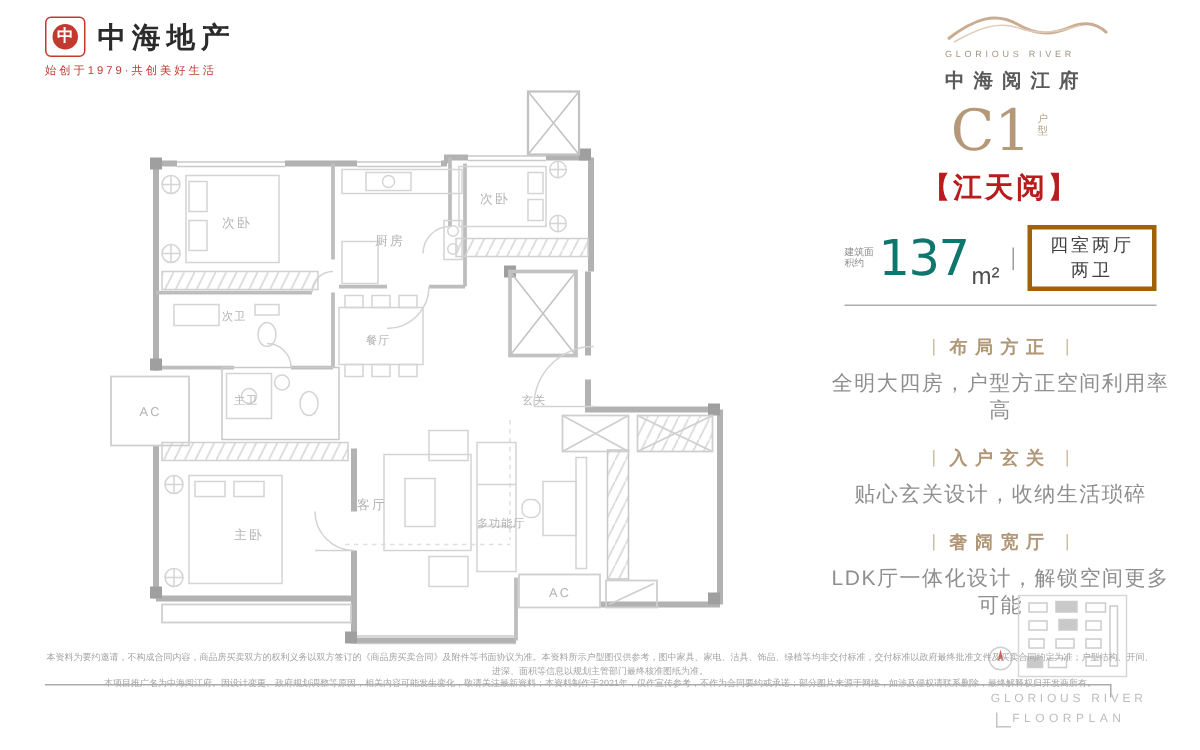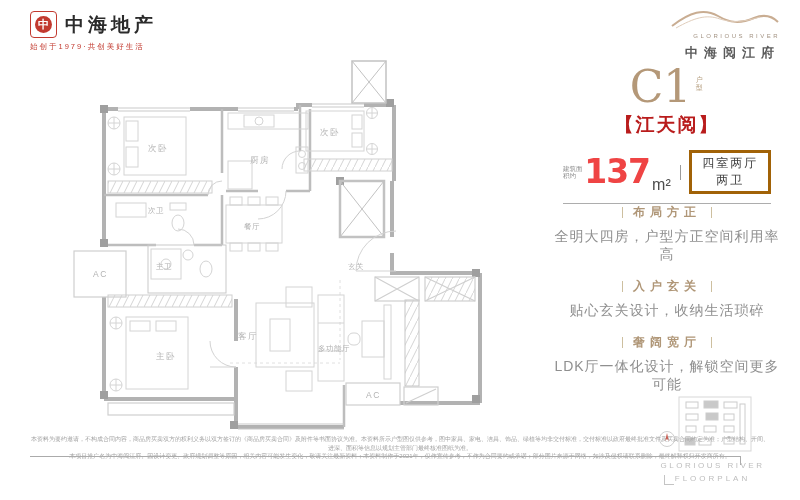--- a/index.html
+++ b/index.html
@@ -11,40 +11,40 @@
   .brand{left:30px;top:11px;}
   .brand-row{display:flex;align-items:center;}
   .seal{width:25px;height:25px;border:1px solid #c23a2f;border-radius:4px;
         display:flex;align-items:center;justify-content:center;}
   .seal-inner{width:17px;height:17px;border-radius:50%;background:#c23a2f;color:#fff;
         font-size:11px;line-height:17px;text-align:center;font-weight:bold;}
   .brand-name{margin-left:8px;font-size:19px;font-weight:bold;color:#2b2b2b;letter-spacing:4px;}
   .brand-tagline{margin-top:4px;font-size:7.5px;color:#c23a2f;letter-spacing:2px;}
 
   
-  .project{left:630px;top:6px;width:150px;text-align:right;}
+  .project{left:630px;top:6px;width:150px;text-align:left;}
   .proj-en{font-size:6px;color:#a39383;letter-spacing:2.5px;margin-top:-3px;}
   .proj-cn{font-size:13px;font-weight:bold;color:#5a5a5a;letter-spacing:6px;margin-top:5px;}
 
   
   .panel{left:552px;top:64px;width:230px;text-align:center;}
-  .c1{font-family:"DejaVu Serif",serif;font-size:44px;color:#b49878;line-height:46px;}
+  .c1{font-family:"DejaVu Serif",serif;font-size:38px;color:#b49878;line-height:46px;}
   .c1-suffix{display:inline-block;width:10px;font-size:7px;line-height:8px;color:#b8a284;
              vertical-align:top;margin:12px 0 0 3px;word-break:break-all;text-align:center;}
   .unit-title{font-size:19px;color:#b91c1c;letter-spacing:2px;font-weight:bold;margin-top:2px;}
   .slogan{font-size:9.5px;color:#8f8f8f;margin-top:13px;letter-spacing:0.5px;}
   .area-row{margin:12px auto 0;width:208px;display:flex;align-items:center;justify-content:center;
             border-bottom:1px solid #adadad;padding-bottom:9px;}
   .area-prefix{font-size:6.5px;color:#8a8a8a;width:28px;line-height:7.5px;text-align:left;word-break:break-all;}
-  .area-value{font-size:33px;font-weight:bold;color:#ef4444;line-height:28px;
+  .area-value{font-size:33px;font-weight:normal;color:#0f766e;line-height:28px;
               font-family:"DejaVu Sans",sans-serif;letter-spacing:-1px;}
   .area-unit{font-size:16px;color:#4e4e4e;margin:8px 0 0 2px;align-self:flex-end;}
   .area-div{width:1px;height:15px;background:#9b9b9b;margin:0 9px;}
   .layout-box{border:3px solid #a16207;padding:2px 6px;font-size:12px;color:#3e3e3e;letter-spacing:2px;}
-  .features{}
+  .features{margin-top:19px;}
   .feature{margin-bottom:14px;}
   .f-head{display:flex;align-items:center;justify-content:center;color:#b09778;
           font-size:12px;letter-spacing:5px;font-weight:bold;}
   .f-bar{width:1px;height:11px;background:#cdbf9f;margin:0 10px;}
   .f-desc{margin-top:7px;font-size:14px;color:#8f8f8f;letter-spacing:1px;}
 
   
   .keyplan{left:678px;top:396px;}
   .compass{left:658px;top:430px;}
   .rule{left:30px;top:456px;width:710px;height:1px;background:#ababab;}

